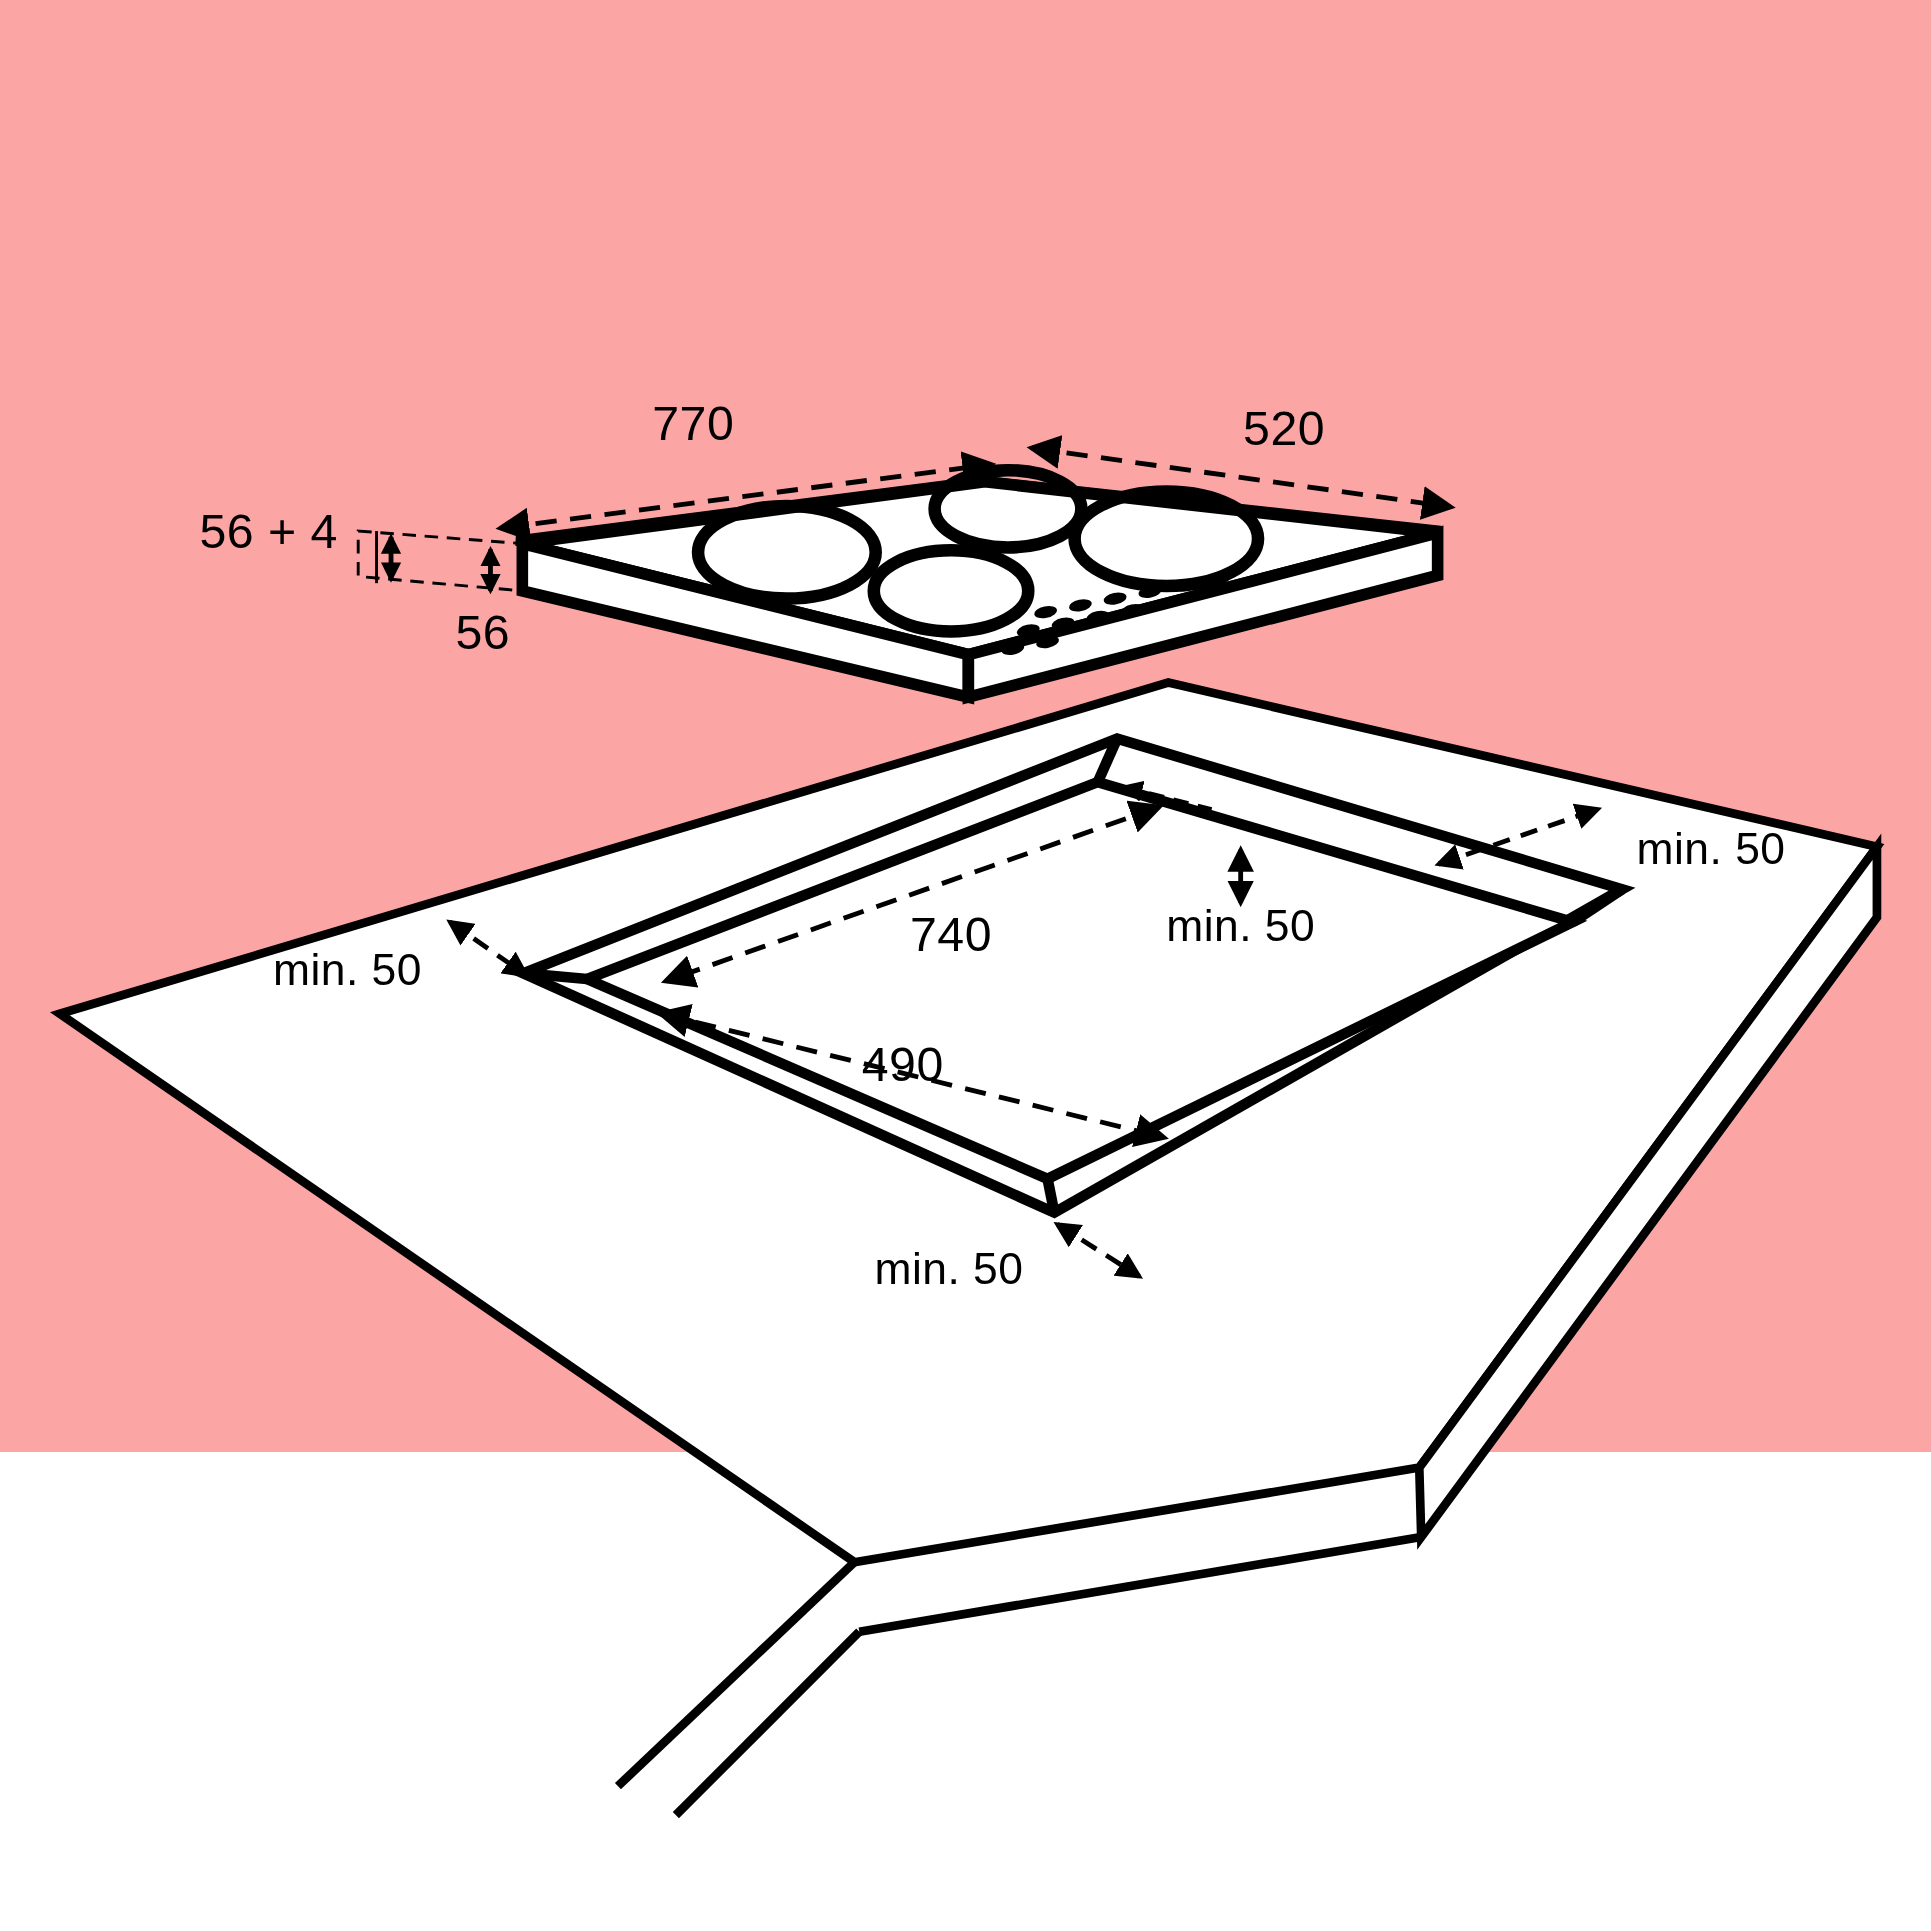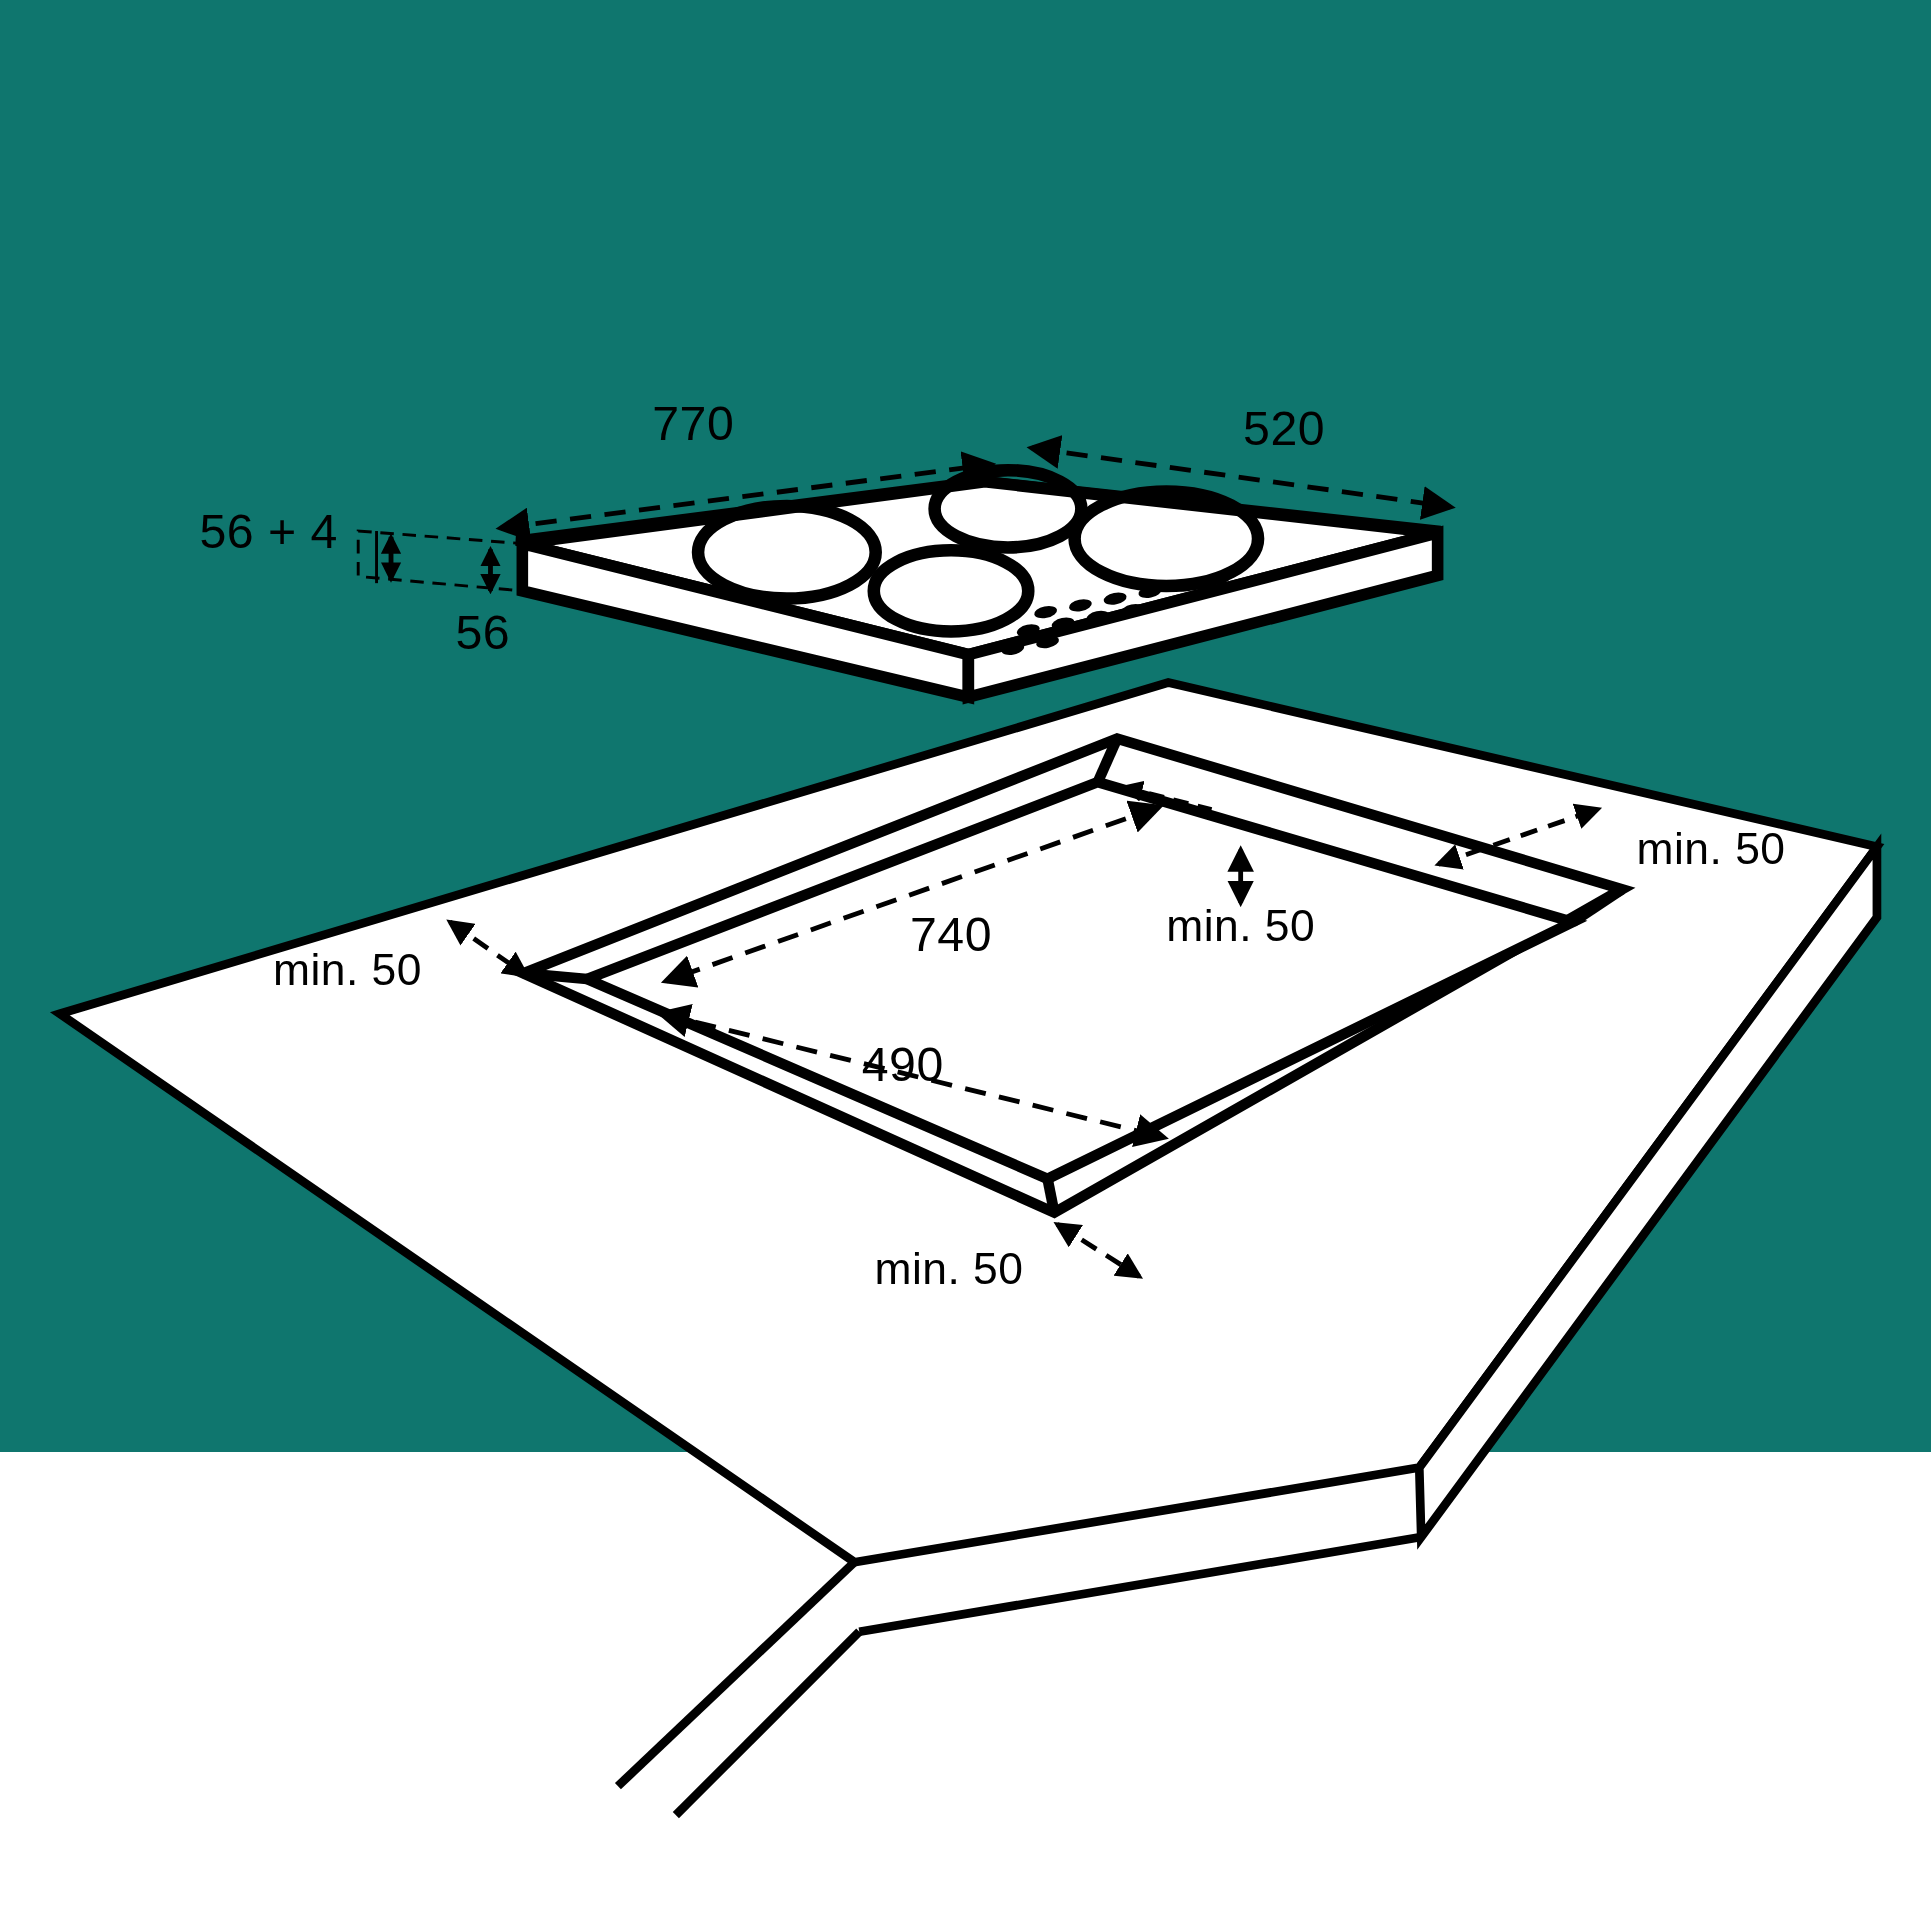--- a/index.html
+++ b/index.html
@@ -11,21 +11,21 @@
   body {
     width: 1931px;
     height: 1931px;
     font-family: "Liberation Sans", sans-serif;
     overflow: hidden;
   }
   #drawing-root {
     position: relative;
     width: 1931px;
     height: 1452px;
-    background: #0f766e;
+    background: #fca5a5;
   }
   svg.diagram {
     display: block;
     width: 1931px;
     height: 1931px;
   }
   .dim-label {
     font-family: "Liberation Sans", sans-serif;
     font-size: 46px;
     fill: #000000;

